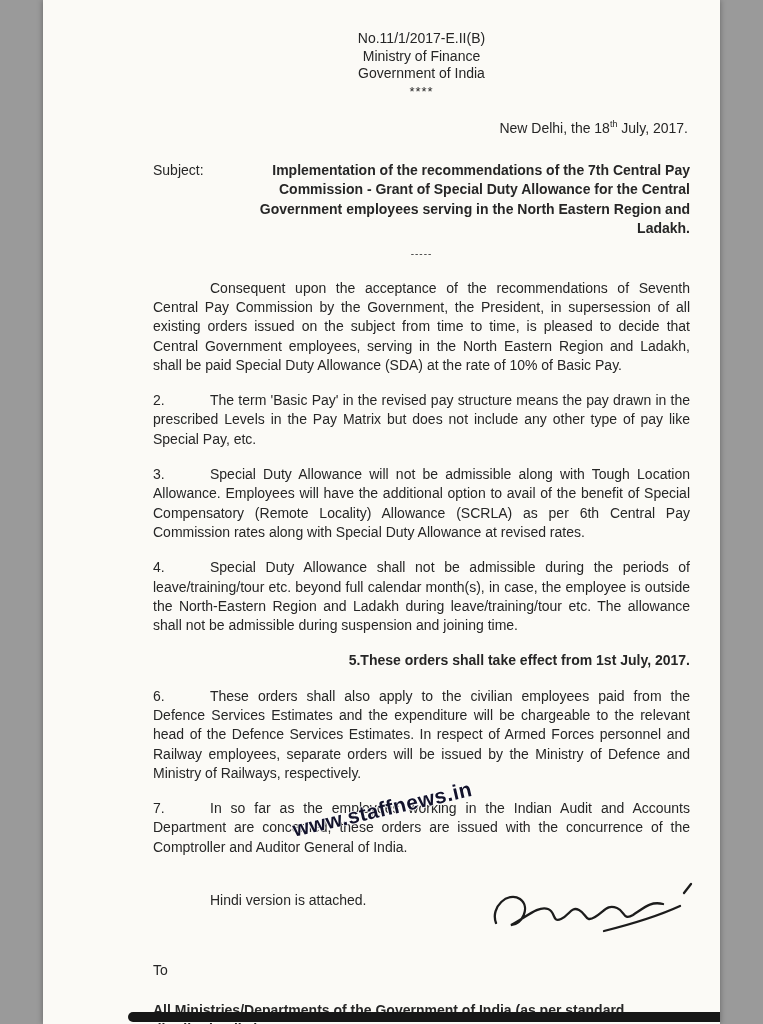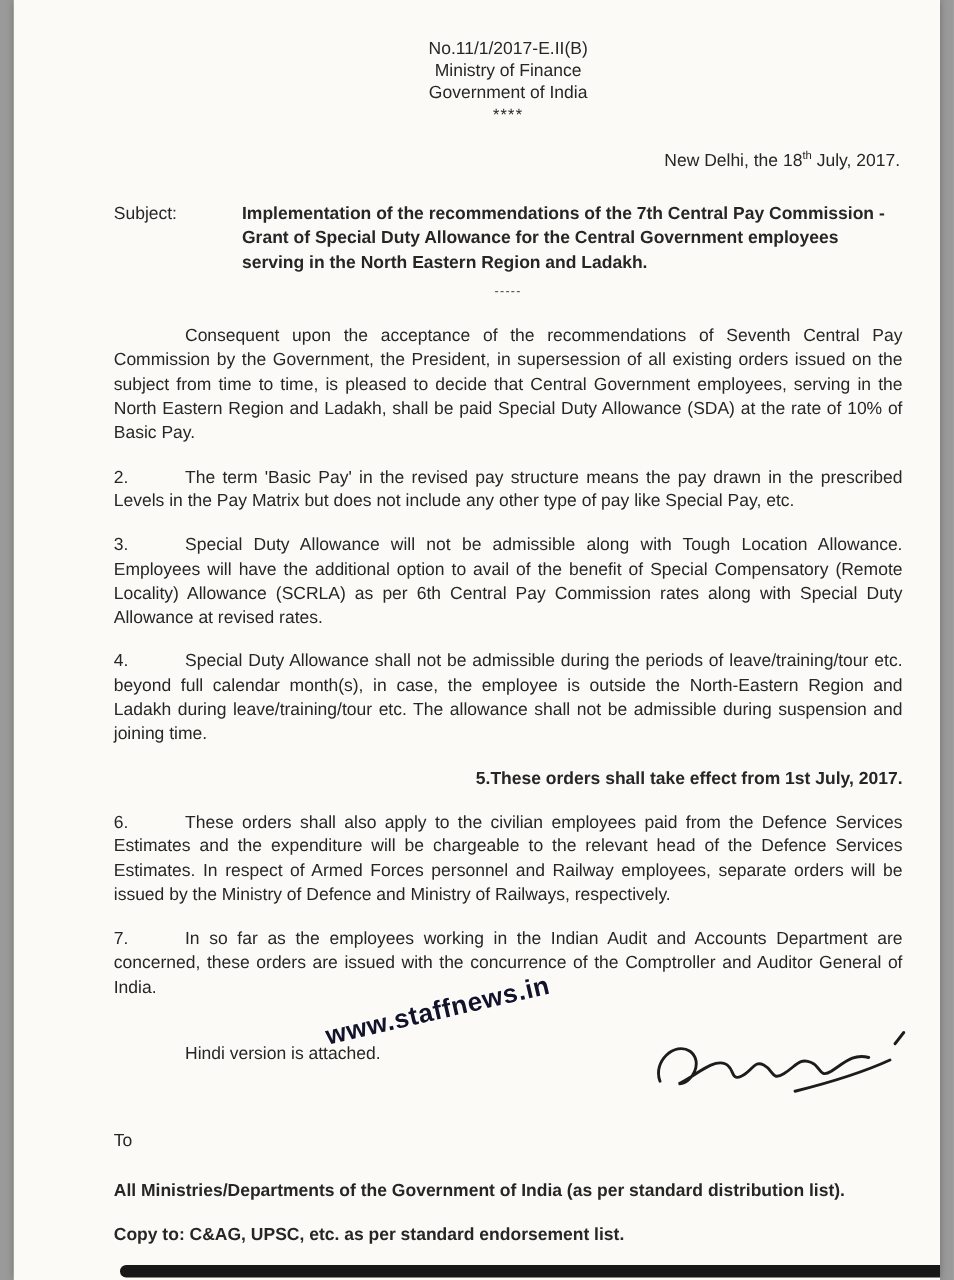--- a/index.html
+++ b/index.html
@@ -1,27 +1,28 @@
 <!DOCTYPE html>
 <html><head>
 <meta charset="utf-8">
 <style>
   * { box-sizing: border-box; margin: 0; padding: 0; }
   html, body { background: #9a9a9a; }
   body { font-family: "Liberation Sans", sans-serif; }
 
   .page {
     position: relative;
-    width: 741px;
+    width: 677px;
     height: 1024px;
     margin: 0 auto;
     background: #fbfaf6;
     color: #262626;
     overflow: hidden;
     box-shadow: 0 0 6px rgba(0,0,0,.35);
+    padding-left: 30px;
   }
 
   .content {
     padding: 30px 30px 0 80px;
     font-size: 14px;
     line-height: 19px;
   }
 
   .letterhead { text-align: center; line-height: 17.5px; }
   .letterhead .stars { letter-spacing: 1px; font-size: 13px; }
@@ -31,21 +32,21 @@
 
   .doc-title { text-align: center; margin-top: 17px; }
   .doc-title span {
     font-weight: bold;
     font-size: 14.5px;
     letter-spacing: .4px;
     text-decoration: underline;
     text-underline-offset: 3px;
   }
 
-  .subject { display: flex; margin-top: 23px; line-height: 19.5px; }
+  .subject { display: flex; margin-top: 23px; line-height: 19.5px; text-align: right; }
   .subject-label { flex: none; padding-right: 7px; }
   .subject-text { flex: 1; font-weight: bold; margin-left: 45px; }
 
   .separator { text-align: center; margin-top: 5px; font-size: 10px; letter-spacing: 1px; color: #3a3a3a; }
 
   p.para { margin-top: 16px; text-align: justify; line-height: 19.3px; }
   p.para.first { text-indent: 57px; margin-top: 16px; }
   .pnum { display: inline-block; width: 57px; text-indent: 0; }
   p.para.bold { font-weight: bold; text-align: right; margin-left: 16px; }
 

